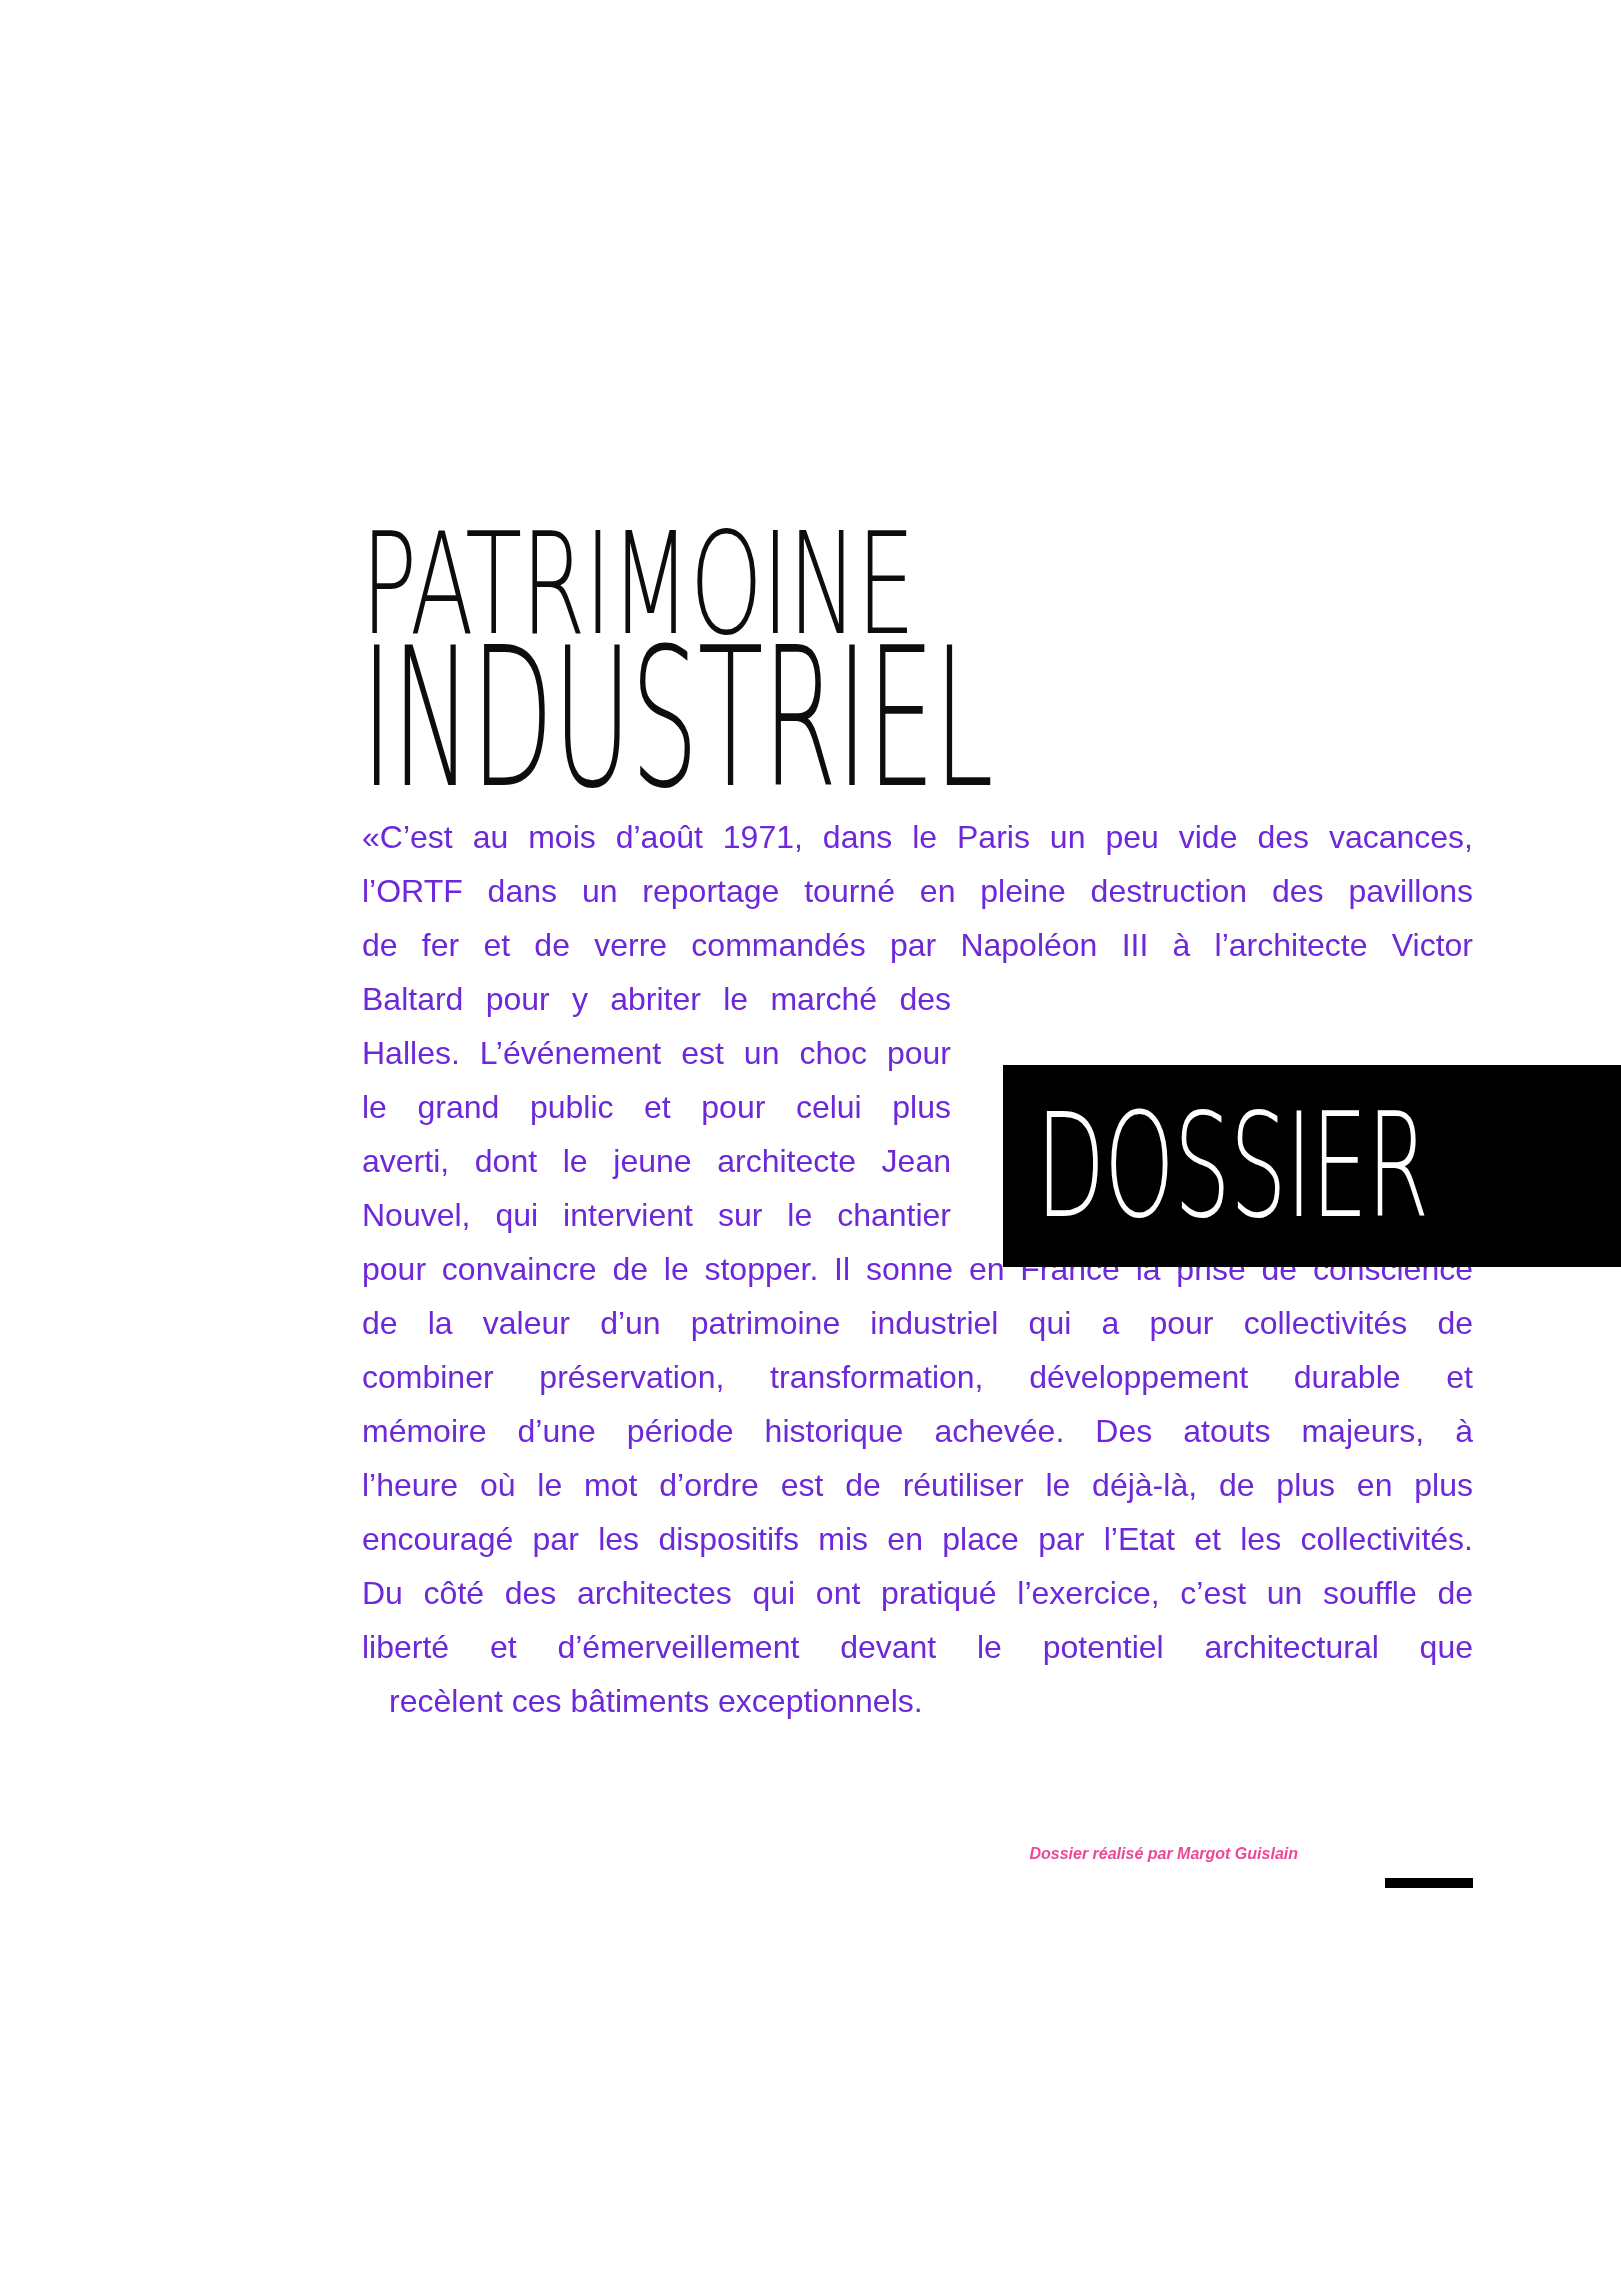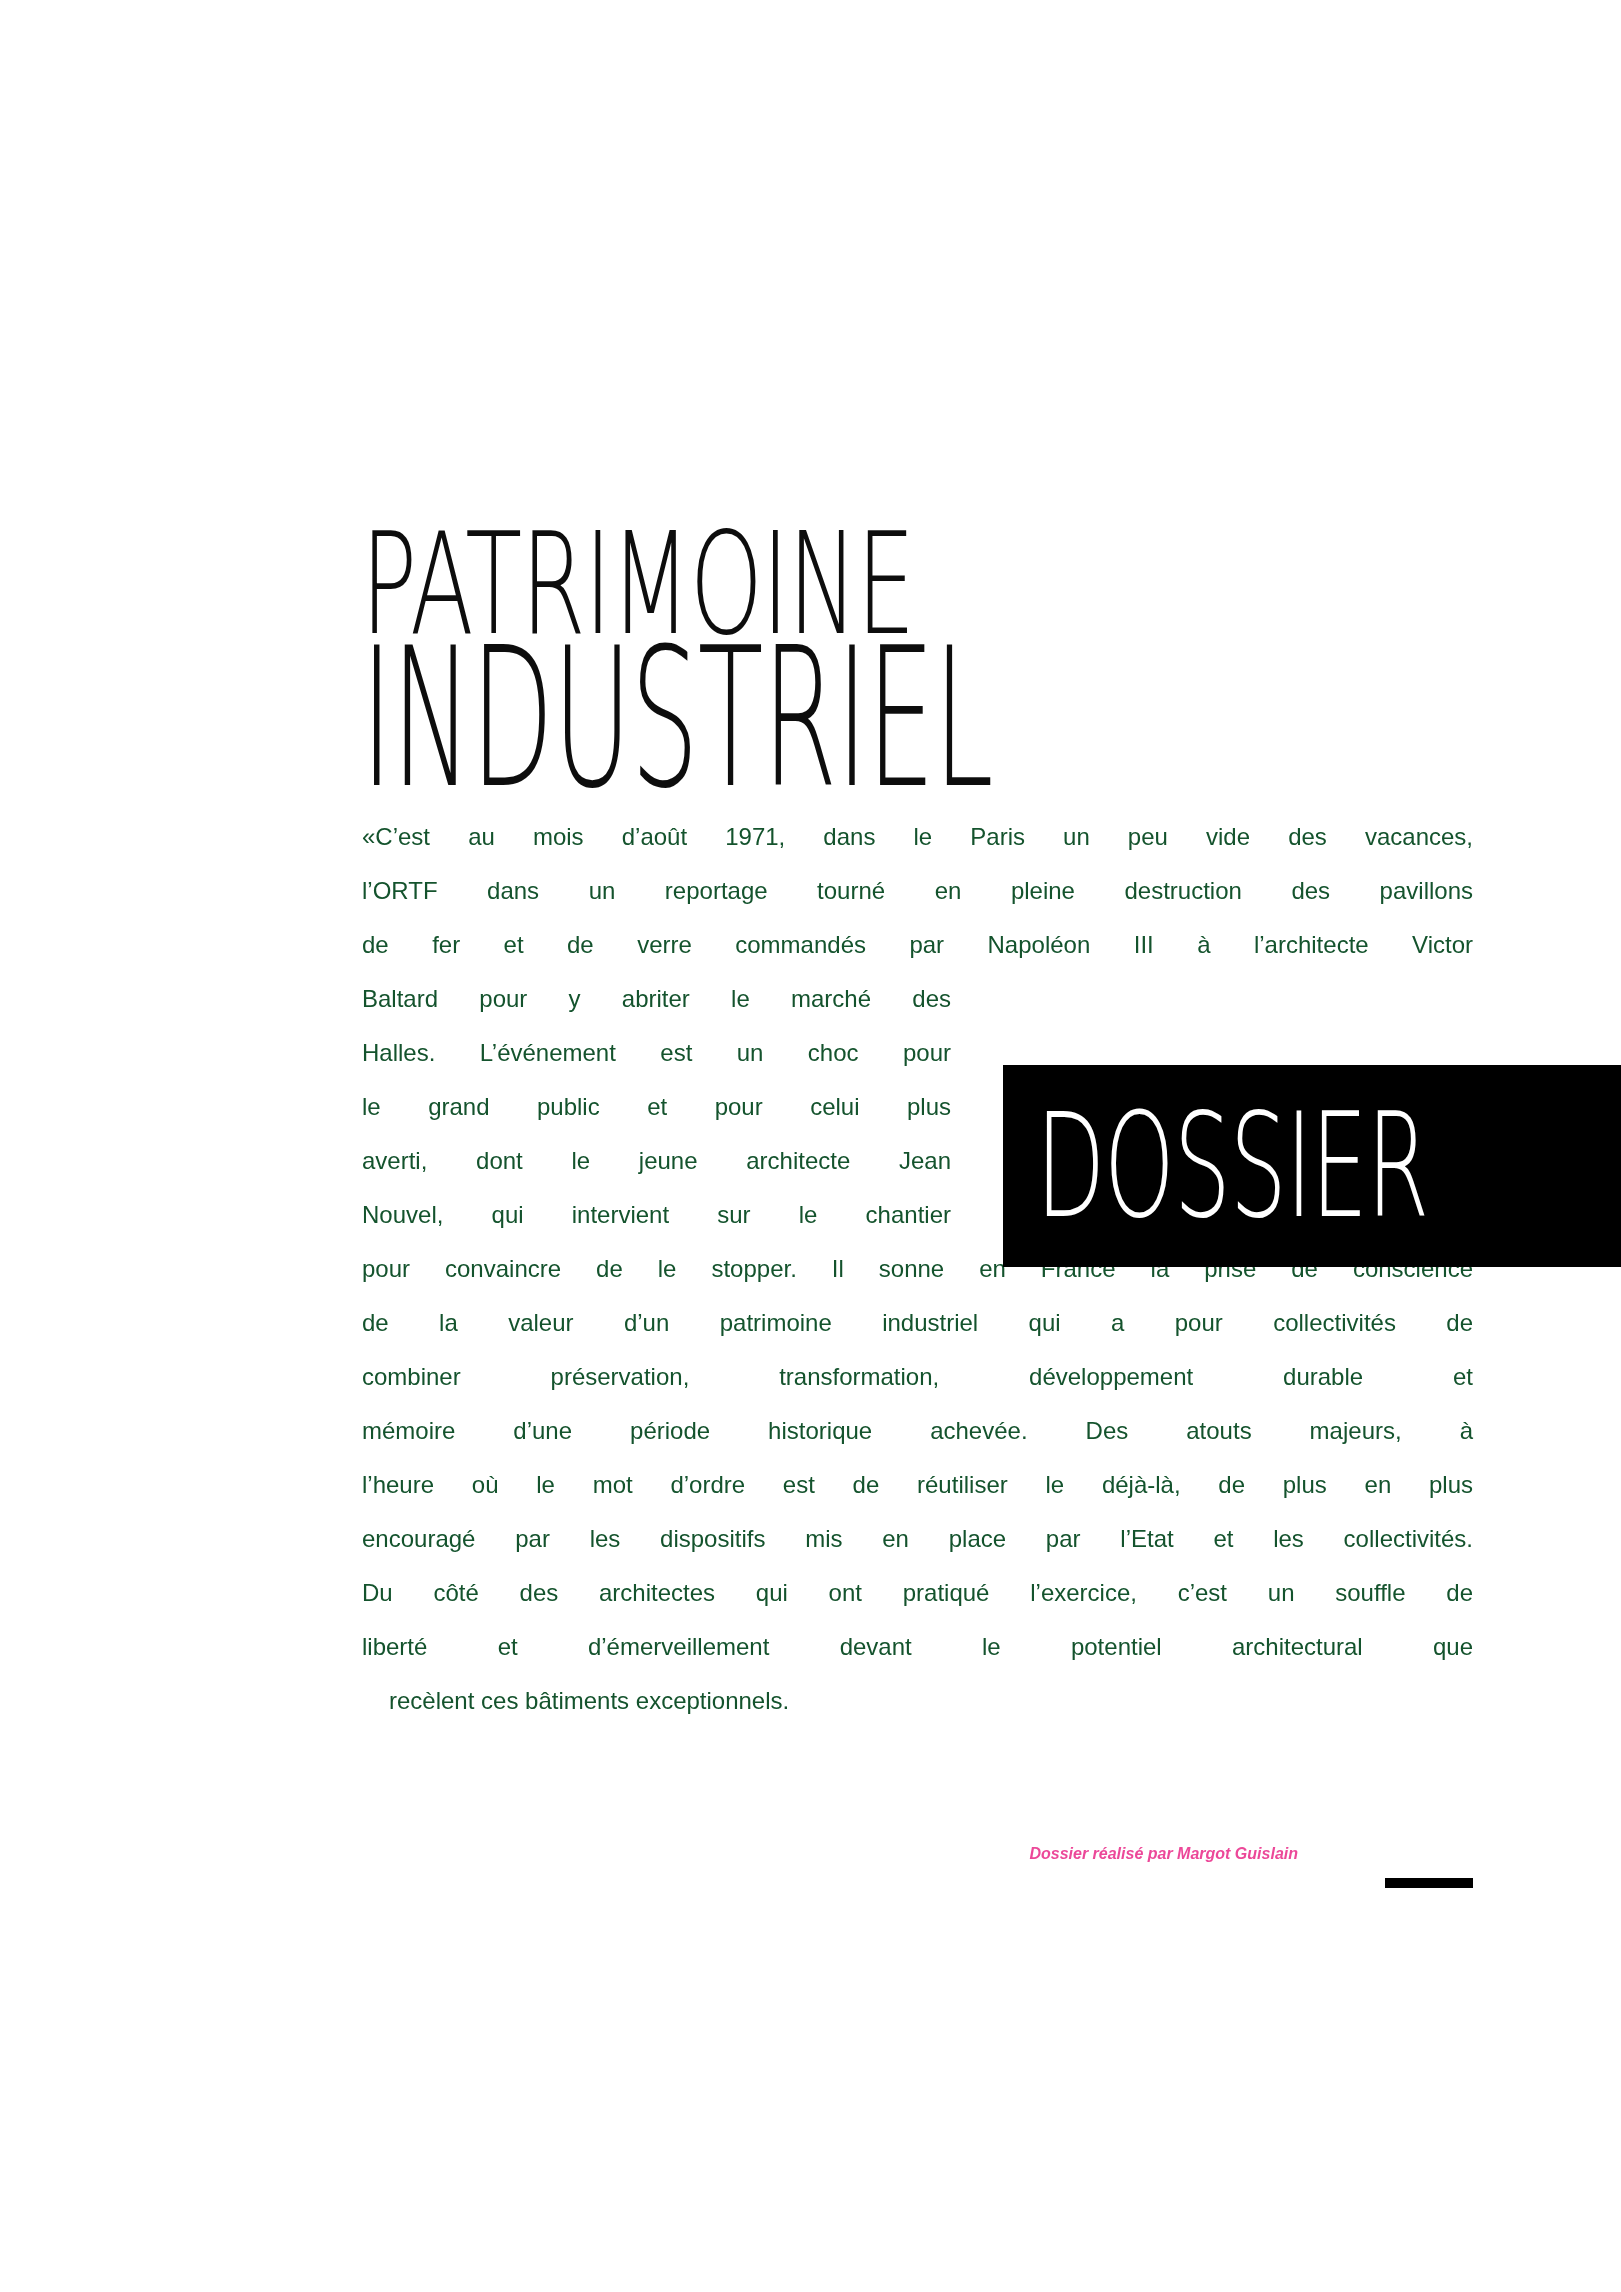--- a/index.html
+++ b/index.html
@@ -50,23 +50,23 @@
       transform: scaleX(0.56);
     }
 
     
     .body-text {
       position: absolute;
       left: 362px;
       top: 810px;
       width: 1111px;
       font-family: "Liberation Sans", sans-serif;
-      font-size: 24px;
+      font-size: 32px;
       line-height: 54px;
-      color: #14532d;
+      color: #6d28d9;
     }
     .body-text .line {
       display: block;
       height: 54px;
       white-space: nowrap;
       text-align: justify;
       text-align-last: justify;
       overflow: visible;
     }
     .body-text .line.narrow {

